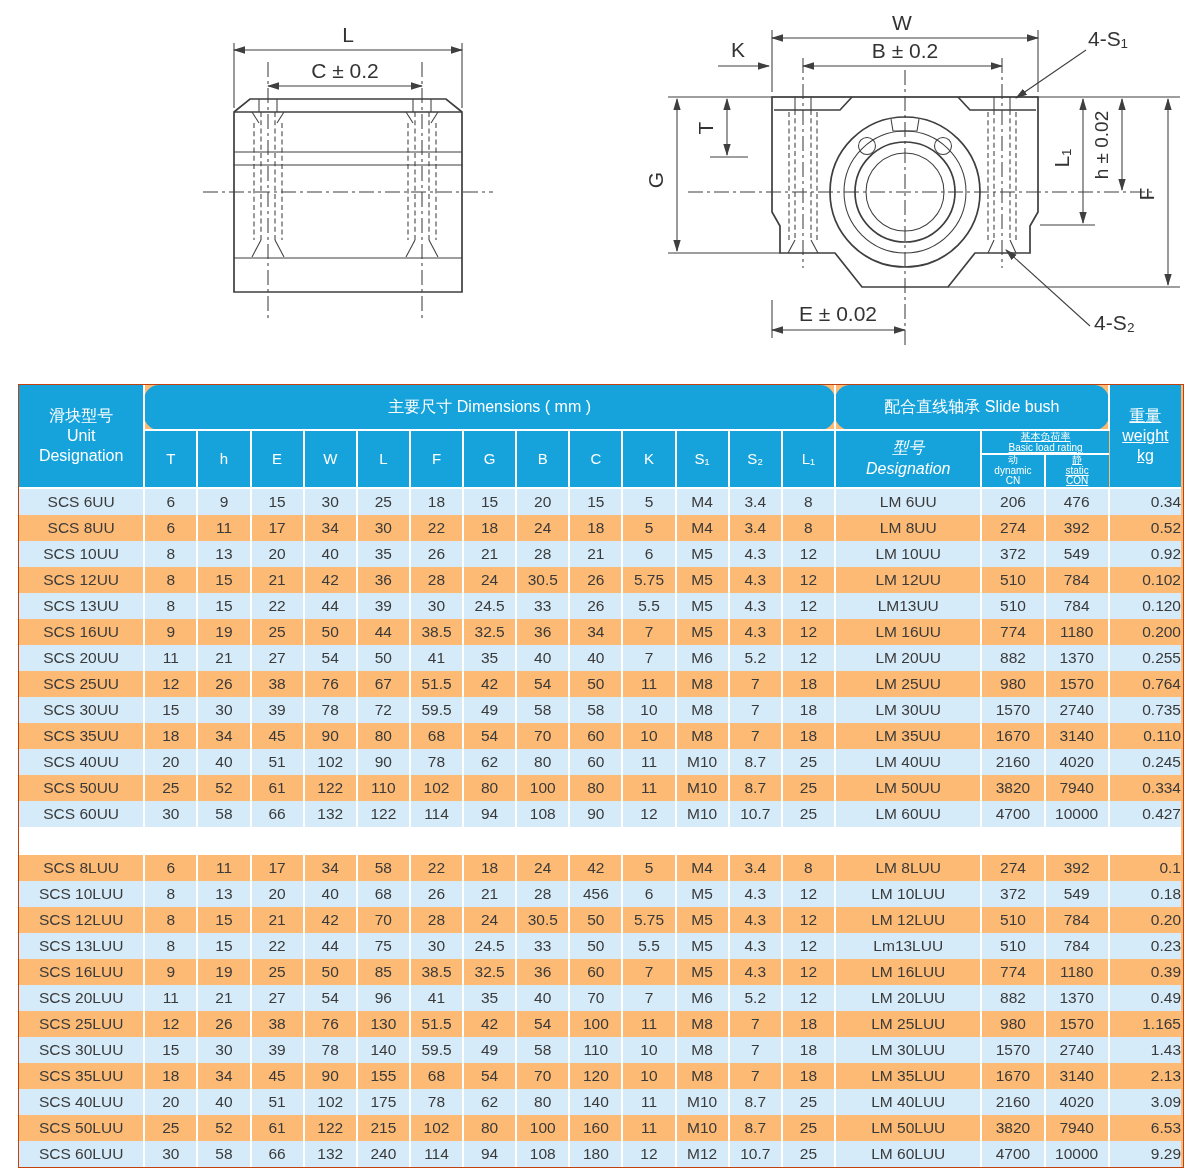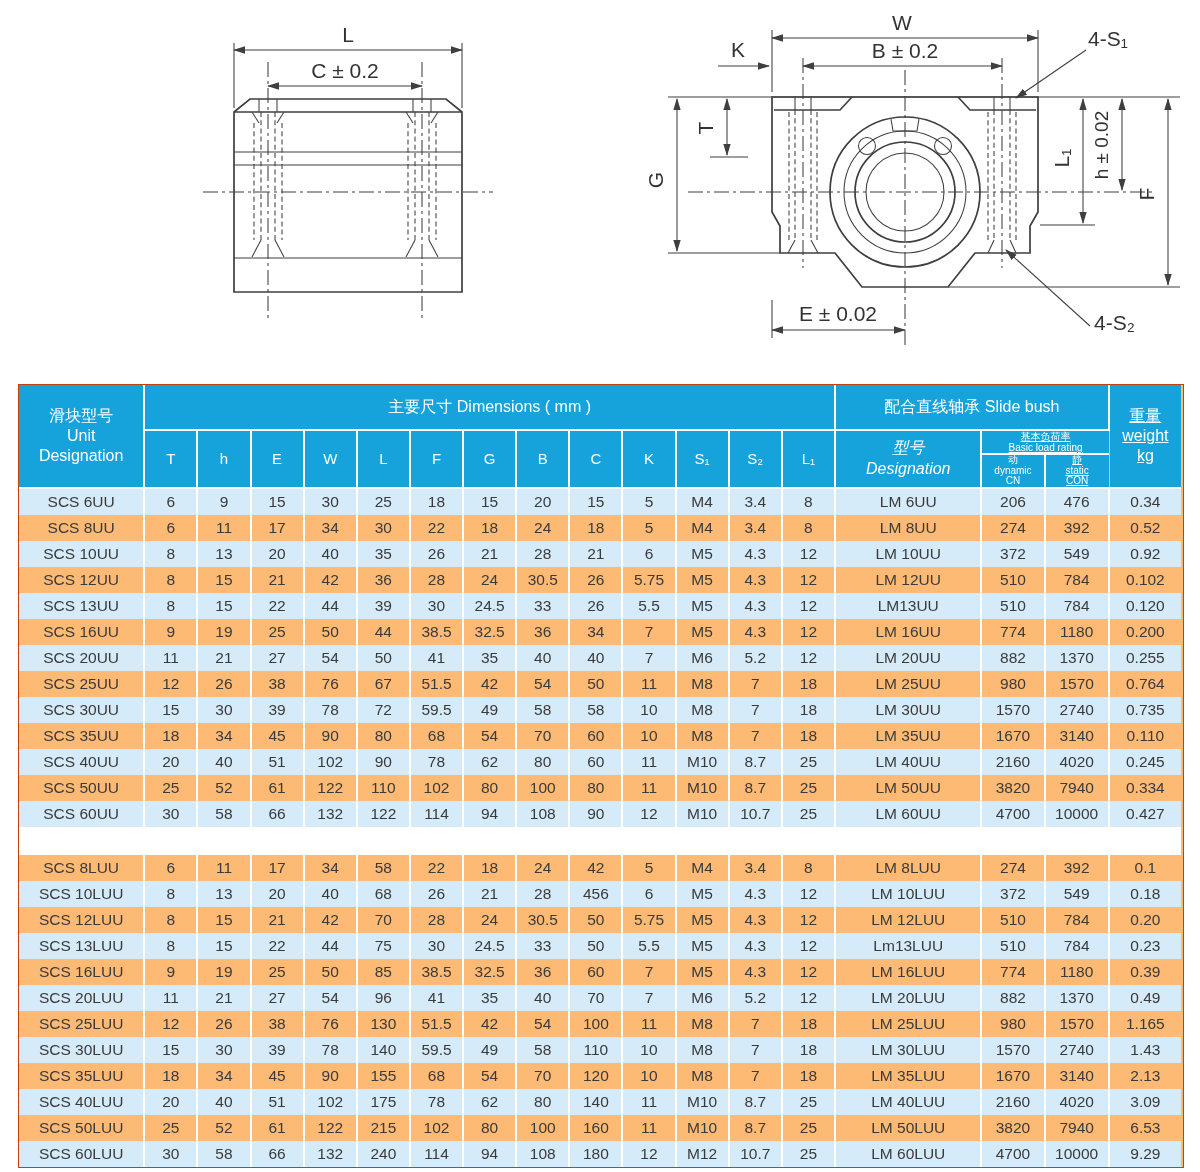--- a/index.html
+++ b/index.html
@@ -17,29 +17,29 @@
   .lbl{font-size:21px;}
   .lbl-s{font-size:19px;}
 
   
   .table-wrap{position:absolute;left:18px;top:384px;width:1164px;border:1px solid #c2410c;background:#fdba74;}
   table.spec{border-collapse:collapse;table-layout:fixed;width:1162px;}
   .spec th,.spec td{padding:0;text-align:center;vertical-align:middle;overflow:hidden;white-space:nowrap;}
   .spec thead th{background:#16a3db;color:#fff;font-weight:normal;
                  border-right:2px solid #fff;border-bottom:2px solid #fff;}
   .spec thead th:last-child{border-right:none;text-decoration:underline;}
-  .spec thead .group{font-size:16px;height:44px;}
+  .spec thead .group{font-size:16px;height:44px;border-radius:15px;}
   .spec thead .letter{font-size:15px;}
   .spec thead .unit-col div,.spec thead .weight-col div{line-height:1.25;font-size:16px;}
   .spec thead .two div{line-height:1.3;font-size:16px;font-style:italic;}
   .spec thead .load{height:20px;margin-top:12px;}
   .spec thead .load div{font-size:10px;line-height:1.1;}
   .spec thead .subload div{font-size:10px;line-height:1.05;}
   .spec tbody td{font-size:15.5px;height:26px;line-height:26px;border-right:2px solid #fff;}
-  .spec tbody td:last-child{border-right:none;}
+  .spec tbody td:last-child{border-right:none;text-align:right;}
   .spec tbody tr.alt td{background:#d6ebf9;}
   .spec tbody tr.gap td{background:#fff;height:28px;border:none;}
 </style>
 </head>
 <body>
 
 <div class="page">
 
   <div class="drawings">
     <svg width="1200" height="378" viewBox="0 0 1200 378">

